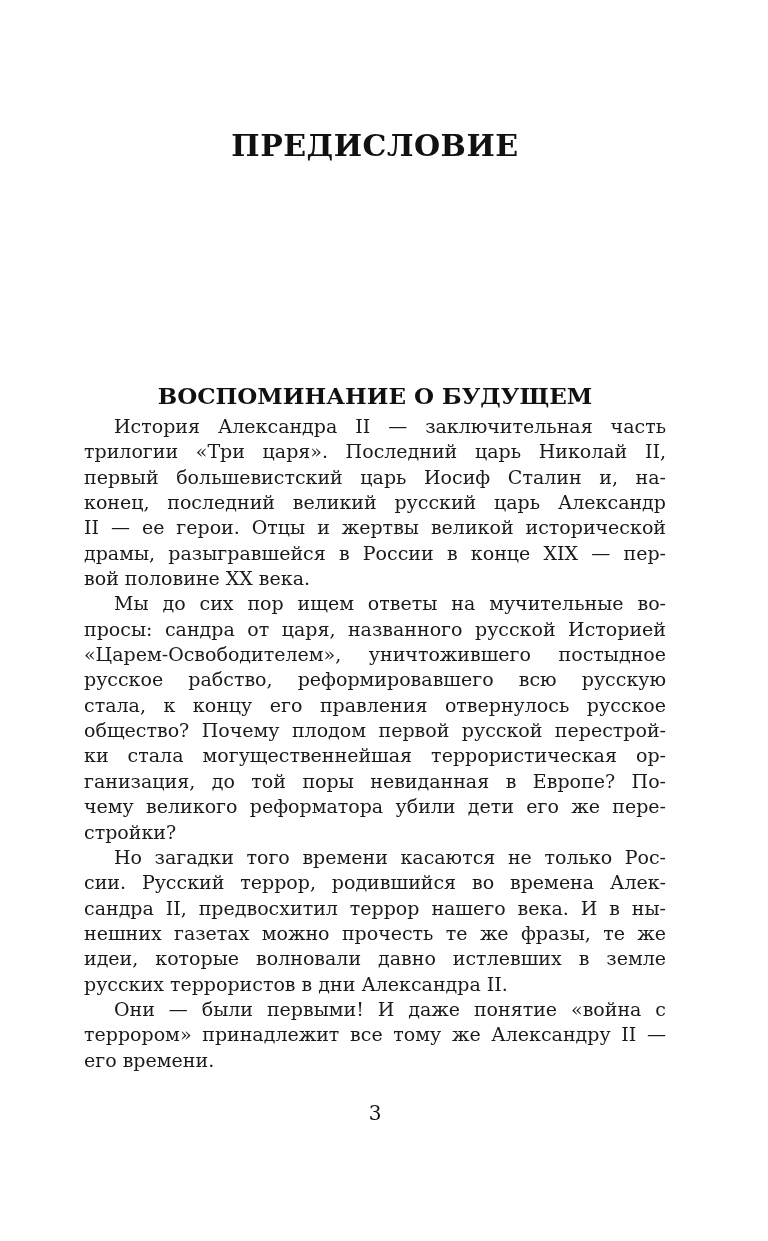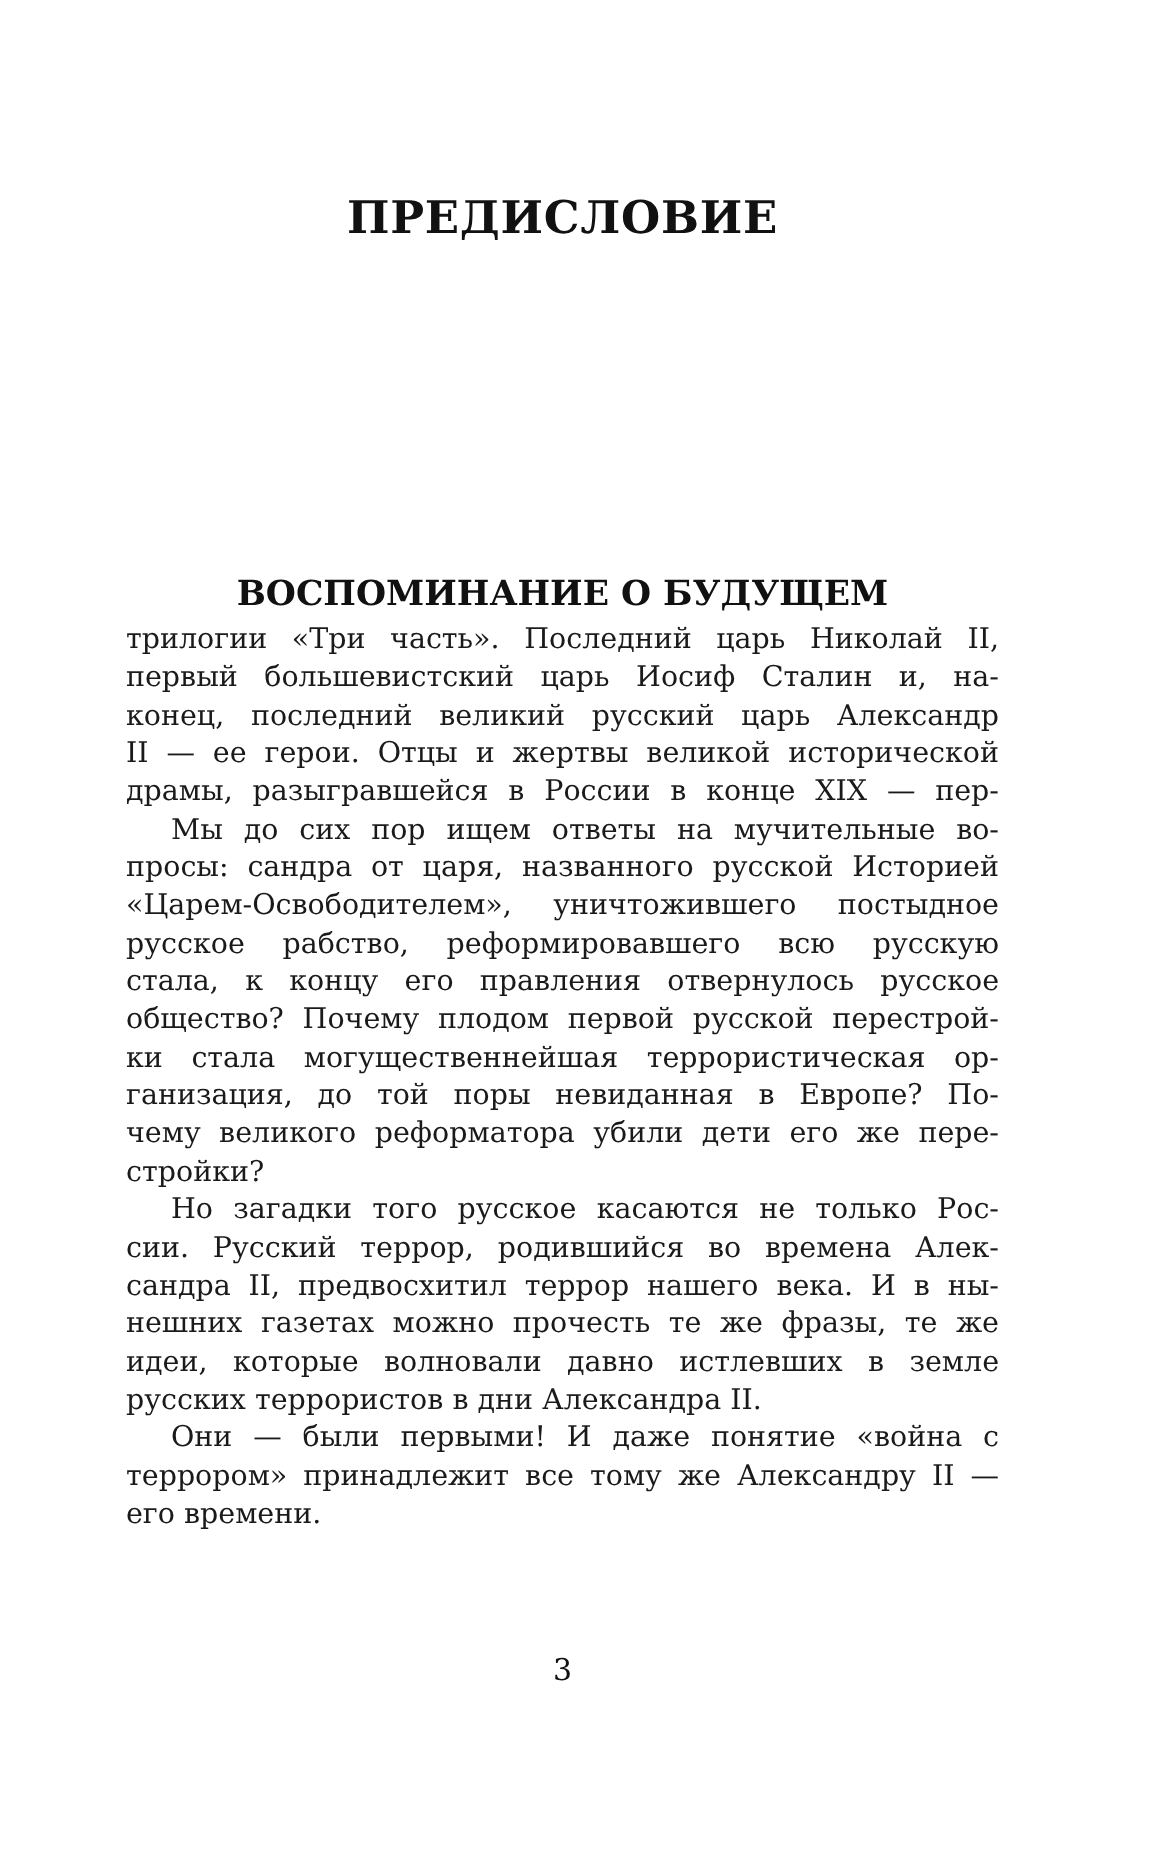--- a/index.html
+++ b/index.html
@@ -71,36 +71,38 @@
 </style>
 </head>
 <body>
 
 <div class="page">
   <h1 class="title">ПРЕДИСЛОВИЕ</h1>
 
   <h2 class="section-heading">ВОСПОМИНАНИЕ О БУДУЩЕМ</h2>
 
   <div class="body-text" id="body-text">
-      <div class="line">трилогии «Три часть». Последний царь Николай II,</div>
+      <div class="line first">История Александра II — заключительная часть</div>
+      <div class="line">трилогии «Три царя». Последний царь Николай II,</div>
       <div class="line">первый большевистский царь Иосиф Сталин и, на-</div>
       <div class="line">конец, последний великий русский царь Александр</div>
       <div class="line">II — ее герои. Отцы и жертвы великой исторической</div>
       <div class="line">драмы, разыгравшейся в России в конце XIX — пер-</div>
+      <div class="line last">вой половине XX века.</div>
       <div class="line first">Мы до сих пор ищем ответы на мучительные во-</div>
       <div class="line">просы: сандра от царя, названного русской Историей</div>
       <div class="line">«Царем-Освободителем», уничтожившего постыдное</div>
       <div class="line">русское рабство, реформировавшего всю русскую</div>
       <div class="line">стала, к концу его правления отвернулось русское</div>
       <div class="line">общество? Почему плодом первой русской перестрой-</div>
       <div class="line">ки стала могущественнейшая террористическая ор-</div>
       <div class="line">ганизация, до той поры невиданная в Европе? По-</div>
       <div class="line">чему великого реформатора убили дети его же пере-</div>
       <div class="line last">стройки?</div>
-      <div class="line first">Но загадки того русское касаются не только Рос-</div>
+      <div class="line first">Но загадки того времени касаются не только Рос-</div>
       <div class="line">сии. Русский террор, родившийся во времена Алек-</div>
       <div class="line">сандра II, предвосхитил террор нашего века. И в ны-</div>
       <div class="line">нешних газетах можно прочесть те же фразы, те же</div>
       <div class="line">идеи, которые волновали давно истлевших в земле</div>
       <div class="line last">русских террористов в дни Александра II.</div>
       <div class="line first">Они — были первыми! И даже понятие «война с</div>
       <div class="line">террором» принадлежит все тому же Александру II —</div>
       <div class="line last">его времени.</div>
     </div>
 

